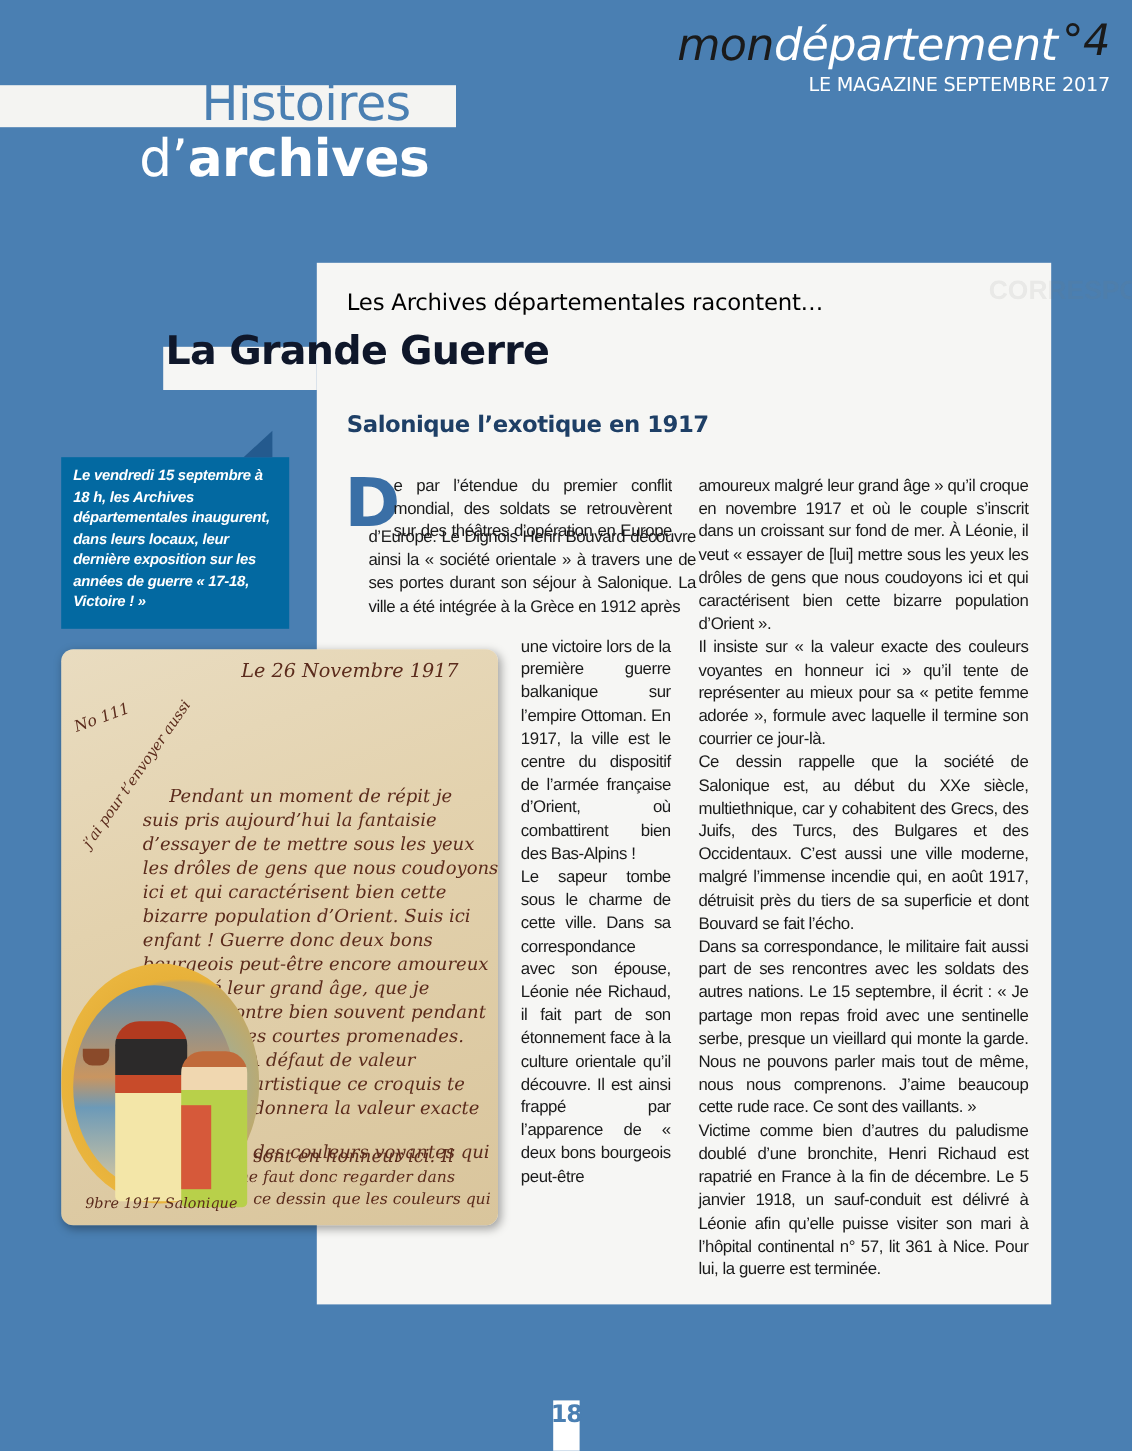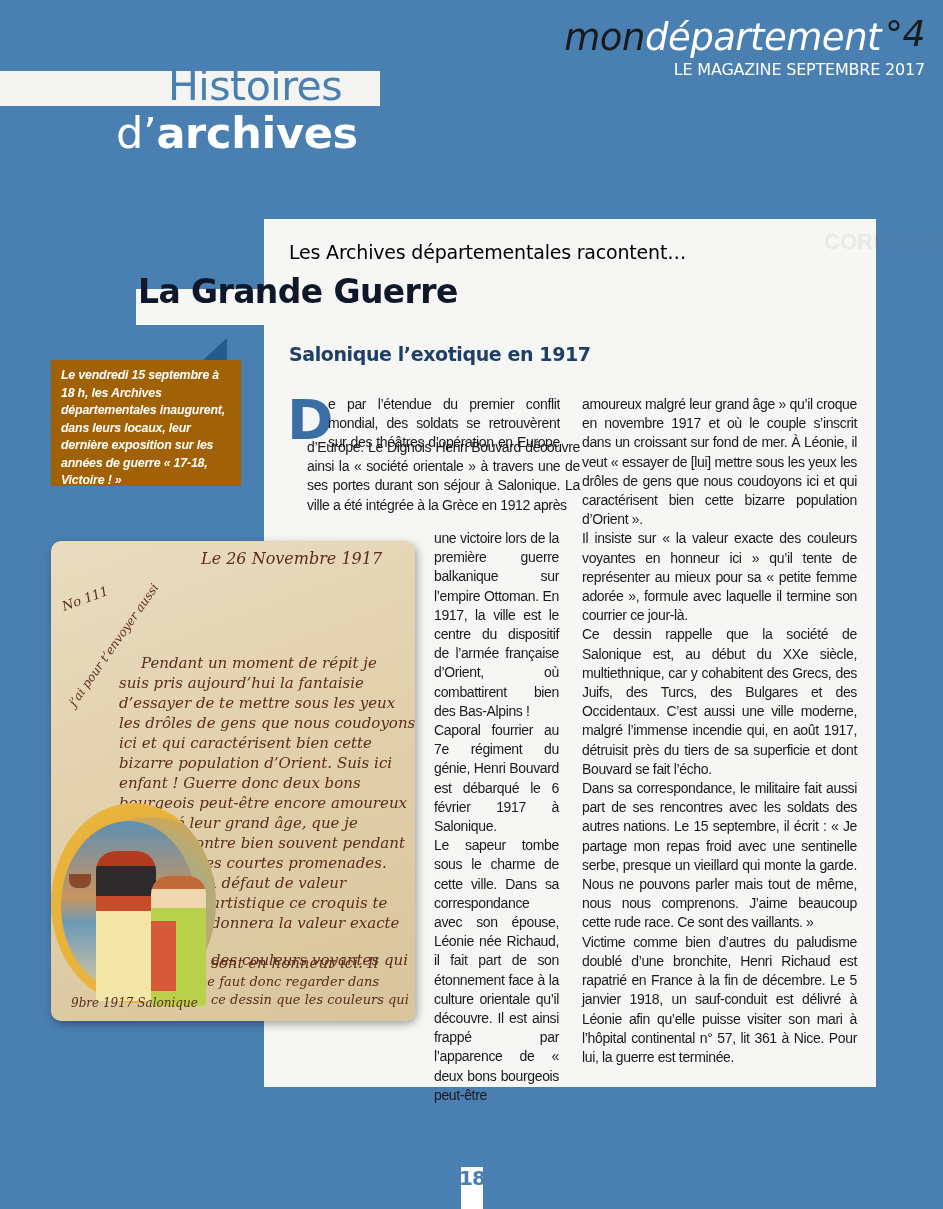--- a/index.html
+++ b/index.html
@@ -28,21 +28,21 @@
 
   .panel { position: absolute; left: 264px; top: 219px; width: 612px; height: 868px; background: #f6f6f4; }
   .kicker { position: absolute; left: 289px; top: 241px; font-family: "DejaVu Sans", sans-serif; font-size: 19px; color: #000000; letter-spacing: -0.2px; }
 
   .headline-band { position: absolute; left: 136px; top: 289px; width: 128px; height: 36px; background: #f6f6f4; }
   .headline { position: absolute; left: 138px; top: 272px; font-family: "DejaVu Sans", sans-serif; font-weight: bold;
     font-size: 33px; color: #0f172a; letter-spacing: -0.6px; line-height: 40px; }
   .subhead { position: absolute; left: 289px; top: 343px; font-family: "DejaVu Sans", sans-serif; font-weight: bold;
     font-size: 19px; color: #1e3f66; letter-spacing: -0.4px; }
 
-  .callout { position: absolute; left: 51px; top: 360px; width: 190px; height: 126px; background: #a16207; }
+  .callout { position: absolute; left: 51px; top: 381px; width: 190px; height: 143px; background: #0369a1; }
   .callout::after { content: ""; position: absolute; right: 14px; top: -22px; border-left: 24px solid transparent; border-bottom: 22px solid #245a8e; }
   .callout p { margin: 0; padding: 7px 10px 0 10px; color: #fff; font-weight: bold; font-style: italic; font-size: 12.4px; line-height: 17.5px; letter-spacing: -0.2px; }
 
   .letter { position: absolute; left: 51px; top: 541px; width: 364px; height: 480px; border-radius: 10px;
     background: linear-gradient(160deg, #e9dcc0 0%, #e3d2ae 40%, #d9c59c 100%);
     box-shadow: 2px 3px 8px rgba(0,0,0,0.35); overflow: hidden; }
   .letter .hw { position: absolute; font-family: "DejaVu Serif", serif; font-style: italic; color: #5b2b1c; font-size: 15px; white-space: nowrap; }
   .crescent { position: absolute; left: 0px; top: 262px; width: 165px; height: 200px; border-radius: 50%;
     background: radial-gradient(circle at 60% 50%, #7fb2c9 0%, #c9a85c 60%, #e7b13a 62%, #f0be47 100%); }
   .crescent-inner { position: absolute; left: 10px; top: 280px; width: 135px; height: 170px; border-radius: 50%;
@@ -128,21 +128,20 @@
 <div class="drop">D</div>
 
 <div class="col col1a">
   <p style="height:57px;overflow:hidden;">e par l’étendue du premier conflit mondial, des soldats se retrouvèrent sur des théâtres d’opération en Europe et hors</p>
 </div>
 <div class="col col1b" style="top:438px;margin-left:20px;">
   <p>d’Europe. Le Dignois Henri Bouvard découvre ainsi la « société orientale » à travers une de ses portes durant son séjour à Salonique. La ville a été intégrée à la Grèce en 1912 après</p>
 </div>
 <div class="col col1c">
   <p>une victoire lors de la première guerre balkanique sur l’empire Ottoman. En 1917, la ville est le centre du dispositif de l’armée française d’Orient, où combattirent bien des Bas-Alpins !</p>
-  <p>Caporal fourrier au 7e régiment du génie, Henri Bouvard est débarqué le 6 février 1917 à Salonique.</p>
   <p>Le sapeur tombe sous le charme de cette ville. Dans sa correspondance avec son épouse, Léonie née Richaud, il fait part de son étonnement face à la culture orientale qu’il découvre. Il est ainsi frappé par l’apparence de « deux bons bourgeois peut-être</p>
 </div>
 
 <div class="col col2">
   <p>amoureux malgré leur grand âge » qu’il croque en novembre 1917 et où le couple s’inscrit dans un croissant sur fond de mer. À Léonie, il veut « essayer de [lui] mettre sous les yeux les drôles de gens que nous coudoyons ici et qui caractérisent bien cette bizarre population d’Orient ».</p>
   <p>Il insiste sur « la valeur exacte des couleurs voyantes en honneur ici » qu’il tente de représenter au mieux pour sa « petite femme adorée », formule avec laquelle il termine son courrier ce jour-là.</p>
   <p>Ce dessin rappelle que la société de Salonique est, au début du XXe siècle, multiethnique, car y cohabitent des Grecs, des Juifs, des Turcs, des Bulgares et des Occidentaux. C’est aussi une ville moderne, malgré l’immense incendie qui, en août 1917, détruisit près du tiers de sa superficie et dont Bouvard se fait l’écho.</p>
   <p>Dans sa correspondance, le militaire fait aussi part de ses rencontres avec les soldats des autres nations. Le 15 septembre, il écrit : « Je partage mon repas froid avec une sentinelle serbe, presque un vieillard qui monte la garde. Nous ne pouvons parler mais tout de même, nous nous comprenons. J’aime beaucoup cette rude race. Ce sont des vaillants. »</p>
   <p>Victime comme bien d’autres du paludisme doublé d’une bronchite, Henri Richaud est rapatrié en France à la fin de décembre. Le 5 janvier 1918, un sauf-conduit est délivré à Léonie afin qu’elle puisse visiter son mari à l’hôpital continental n° 57, lit 361 à Nice. Pour lui, la guerre est terminée.</p>
 </div>

